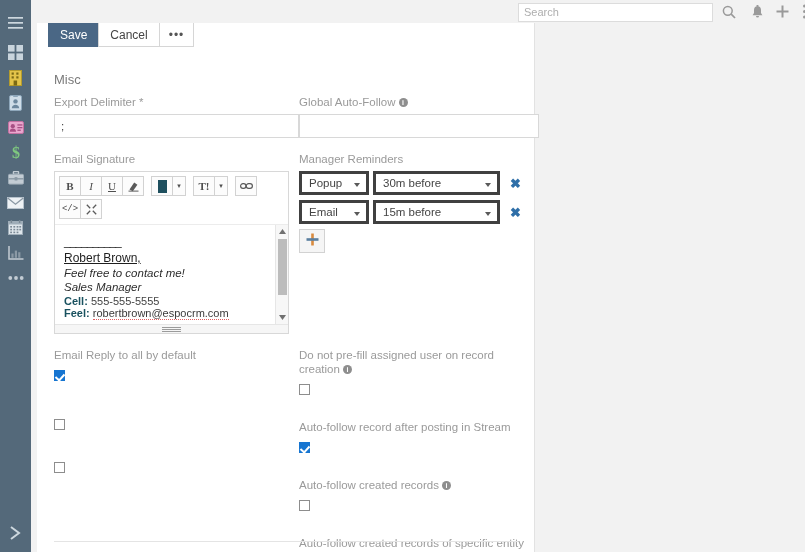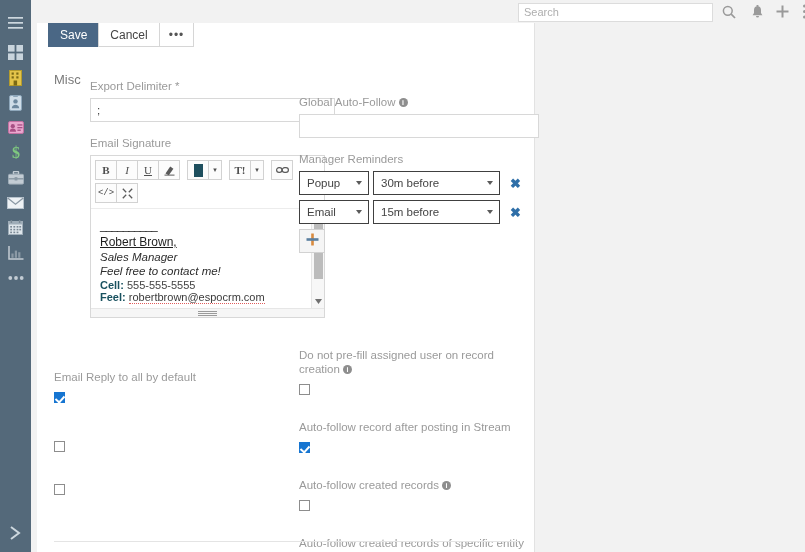--- a/index.html
+++ b/index.html
@@ -107,21 +107,21 @@
   .btn.dots { padding: 0 9px; letter-spacing: 1px; font-size: 12px; color:#555; }
 
   
   #panel-title {
     position: absolute; left: 17px; top: 49px;
     font-size: 13px;
     color: #7a7a7a;
   }
 
   
-  .col-left  { position: absolute; left: 17px;  top: 56px;  width: 245px; margin-left: 36px; }
+  .col-left  { position: absolute; left: 17px;  top: 72px;  width: 245px; }
   .col-right { position: absolute; left: 262px; top: 72px;  width: 240px; }
 
   .field { margin-bottom: 14px; }
   .flabel {
     font-size: 11.5px;
     color: #9a9a9a;
     margin-bottom: 5px;
     line-height: 14px;
     display: block;
   }
@@ -243,21 +243,21 @@
   #ed-resize .grip i {
     display: block; height: 1px; background: #9b9b9b; margin: 1px 0;
   }
 
   
   .reminder-row {
     display: flex; align-items: center; margin-bottom: 5px;
   }
   .sel {
     height: 24px;
-    border: 1px solid #404040;
+    border: 3px solid #404040;
     background: #fff;
     font-size: 11.5px;
     font-family: "Liberation Sans", sans-serif;
     color: #444;
     padding: 0 18px 0 7px;
     outline: none;
     position: relative;
     display: flex; align-items: center;
     cursor: pointer;
   }
@@ -547,22 +547,22 @@
                       <path d="M0.8 0.8 L4.2 4.2 M10.2 0.8 L6.8 4.2 M0.8 10.2 L4.2 6.8 M10.2 10.2 L6.8 6.8" stroke="#5a5a5a" stroke-width="1.3" fill="none"></path>
                     </svg>
                 </div>
               </div>
             </div>
           </div>
 
           <div id="editor-body">
             <div id="sig-rule">__________</div>
             <div id="sig-name">Robert Brown,</div>
+            <div class="sig-it">Feel free to contact me!</div>
             <div class="sig-it">Sales Manager</div>
-            <div class="sig-it">Feel free to contact me!</div>
             <div class="sig-contact">
               <b>Cell:</b>
               <span>555-555-5555</span>
             </div>
             <div class="sig-contact">
               <b>Feel:</b>
               <span class="sig-link">robertbrown@espocrm.com</span>
             </div>
 
             <div id="ed-scroll">
@@ -631,21 +631,21 @@
           <span>
             <svg width="13" height="13" viewBox="0 0 13 13">
                 <rect x="5.2" y="0.5" width="2.6" height="12" fill="#d98b3f"></rect>
                 <rect x="0.5" y="5.2" width="12" height="2.6" fill="#5a7fa0"></rect>
               </svg>
           </span>
         </div>
       </div>
     </div>
 
-    <div style="position:absolute;left:17px;top:325px;width:245px;margin-top:22px;">
+    <div style="position:absolute;left:17px;top:325px;width:245px;">
       <div class="cb-field">
         <span class="cb-label">Email Reply to all by default</span>
         <span class="cbox on"></span>
       </div>
       <div style="height:18px;"></div>
       <div class="cb-field">
         <span class="cbox"></span>
       </div>
       <div style="height:12px;"></div>
       <div class="cb-field">

